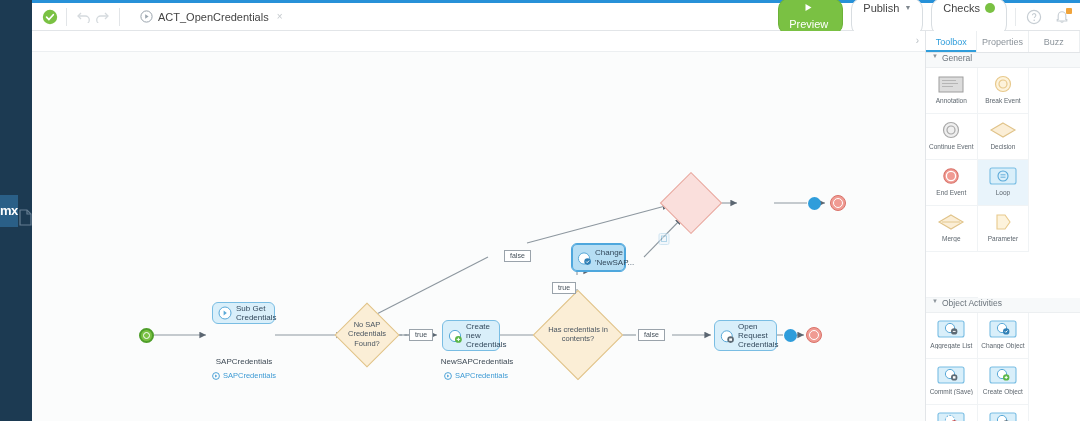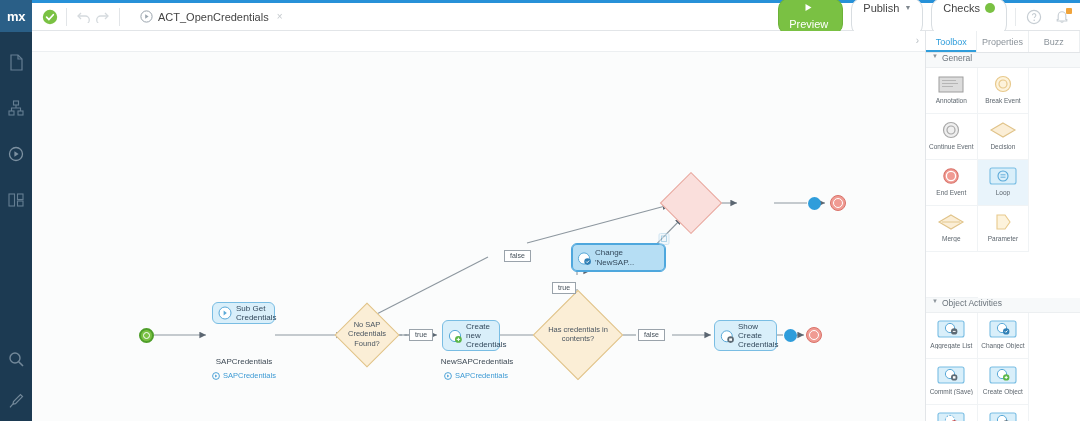--- a/index.html
+++ b/index.html
@@ -12,21 +12,21 @@
   }
   #app { position:relative; width:1080px; height:421px; }
 
   
   .top-accent { position:absolute; top:0; left:0; width:1080px; height:3px; background:#2791d8; }
 
   
   .left-rail {
     position:absolute; top:0; left:0; width:32px; height:421px;
     background:#1c3a52;
-    display:flex; flex-direction:column; align-items:center;
+    display:flex; flex-direction:row; align-items:center;
   }
   .mx-logo {
     width:32px; height:32px; background:#2a5f87;
     display:flex; align-items:center; justify-content:center;
     color:#fff; font-weight:bold; font-size:13px; letter-spacing:-0.5px;
   }
   .rail-icon {
     width:32px; height:32px; margin-top:14px;
     display:flex; align-items:center; justify-content:center;
     opacity:.55;
@@ -390,21 +390,21 @@
       </span>
       <span>SAPCredentials</span>
     </div>
 
     <div class="diamond" style="left:514px; top:272px; width:64px; height:64px;"></div>
     <div class="diamond-label" style="left:508px; top:294px; width:76px;">Has credentials in<br>contents?</div>
 
     <div class="edge-label" style="left:520px; top:251px;">true</div>
     <div class="edge-label" style="left:606px; top:298px;">false</div>
 
-    <div class="node selected" style="left:539px; top:212px; width:95px; height:29px;border-radius:6px;">
+    <div class="node selected" style="left:539px; top:212px; width:55px; height:29px;border-radius:6px;">
       <span class="nic">
         <svg width="15" height="15" viewBox="0 0 15 15">
             <circle cx="7" cy="7.5" r="5.6" fill="#fff" stroke="#5aa9d8" stroke-width="1"></circle>
             <circle cx="10.6" cy="10.6" r="3.3" fill="#2f7fb5"></circle>
             <path d="M9.2 10.6l1 1 1.9-2" stroke="#fff" stroke-width="1" fill="none"></path>
           </svg>
       </span>
       <span class="ntext">Change 'NewSAP...</span>
     </div>
     <span class="annot-ic" style="left:625px; top:201px;">
@@ -420,21 +420,21 @@
     <div class="circ end" style="left:798px; top:164px; width:16px; height:16px;"></div>
 
     <div class="node" style="left:682px; top:289px; width:63px; height:31px;">
       <span class="nic">
         <svg width="15" height="15" viewBox="0 0 15 15">
             <circle cx="6.8" cy="7.3" r="5.5" fill="#fff" stroke="#5aa9d8" stroke-width="1"></circle>
             <circle cx="10.6" cy="10.6" r="3.3" fill="#5d6a74"></circle>
             <rect x="9.2" y="9.4" width="2.8" height="2.4" fill="#fff"></rect>
           </svg>
       </span>
-      <span class="ntext">Show Create Credentials</span>
+      <span class="ntext">Open Request Credentials</span>
     </div>
     <div class="circ blue" style="left:752px; top:298px; width:13px; height:13px;"></div>
     <div class="circ end" style="left:774px; top:296px; width:16px; height:16px;"></div>
   </div>
 
   <div class="right-panel">
     <div class="rp-tabs">
       <div class="rp-tab active">
         <span>Toolbox</span>
       </div>

